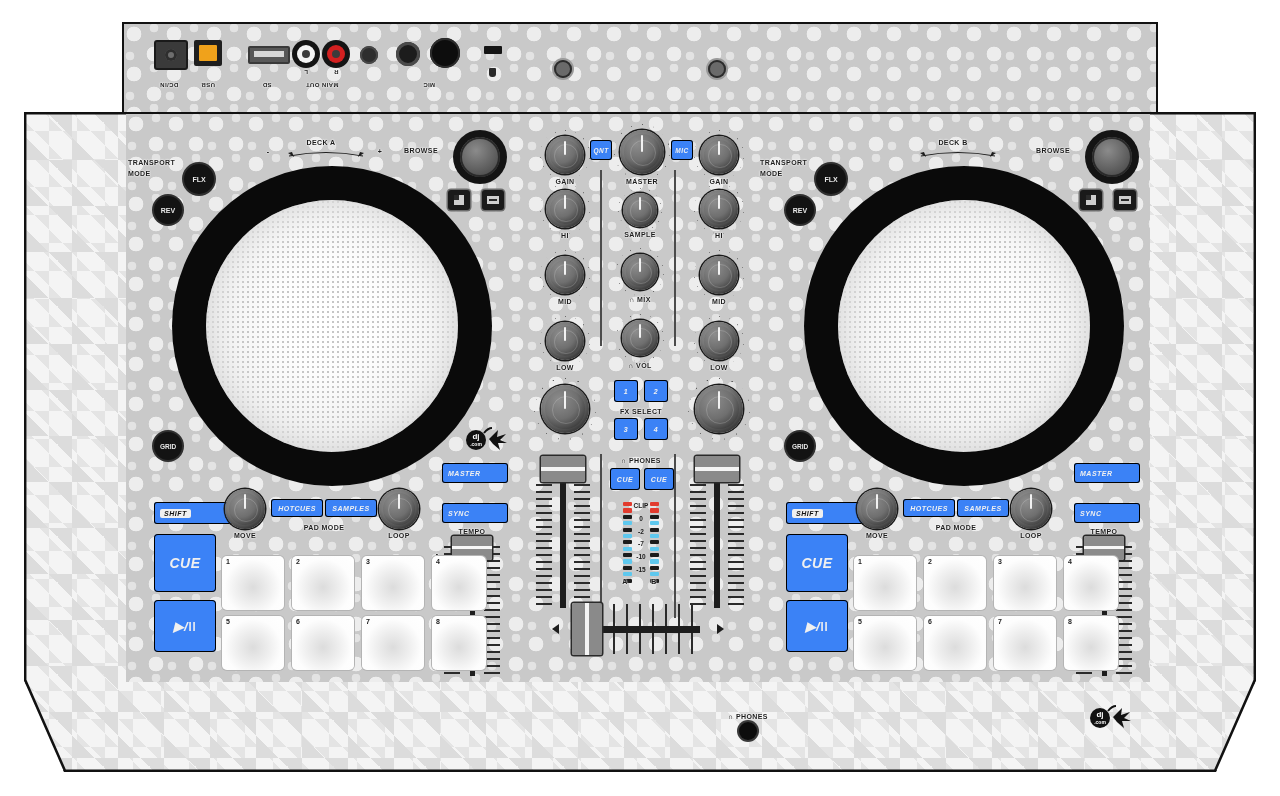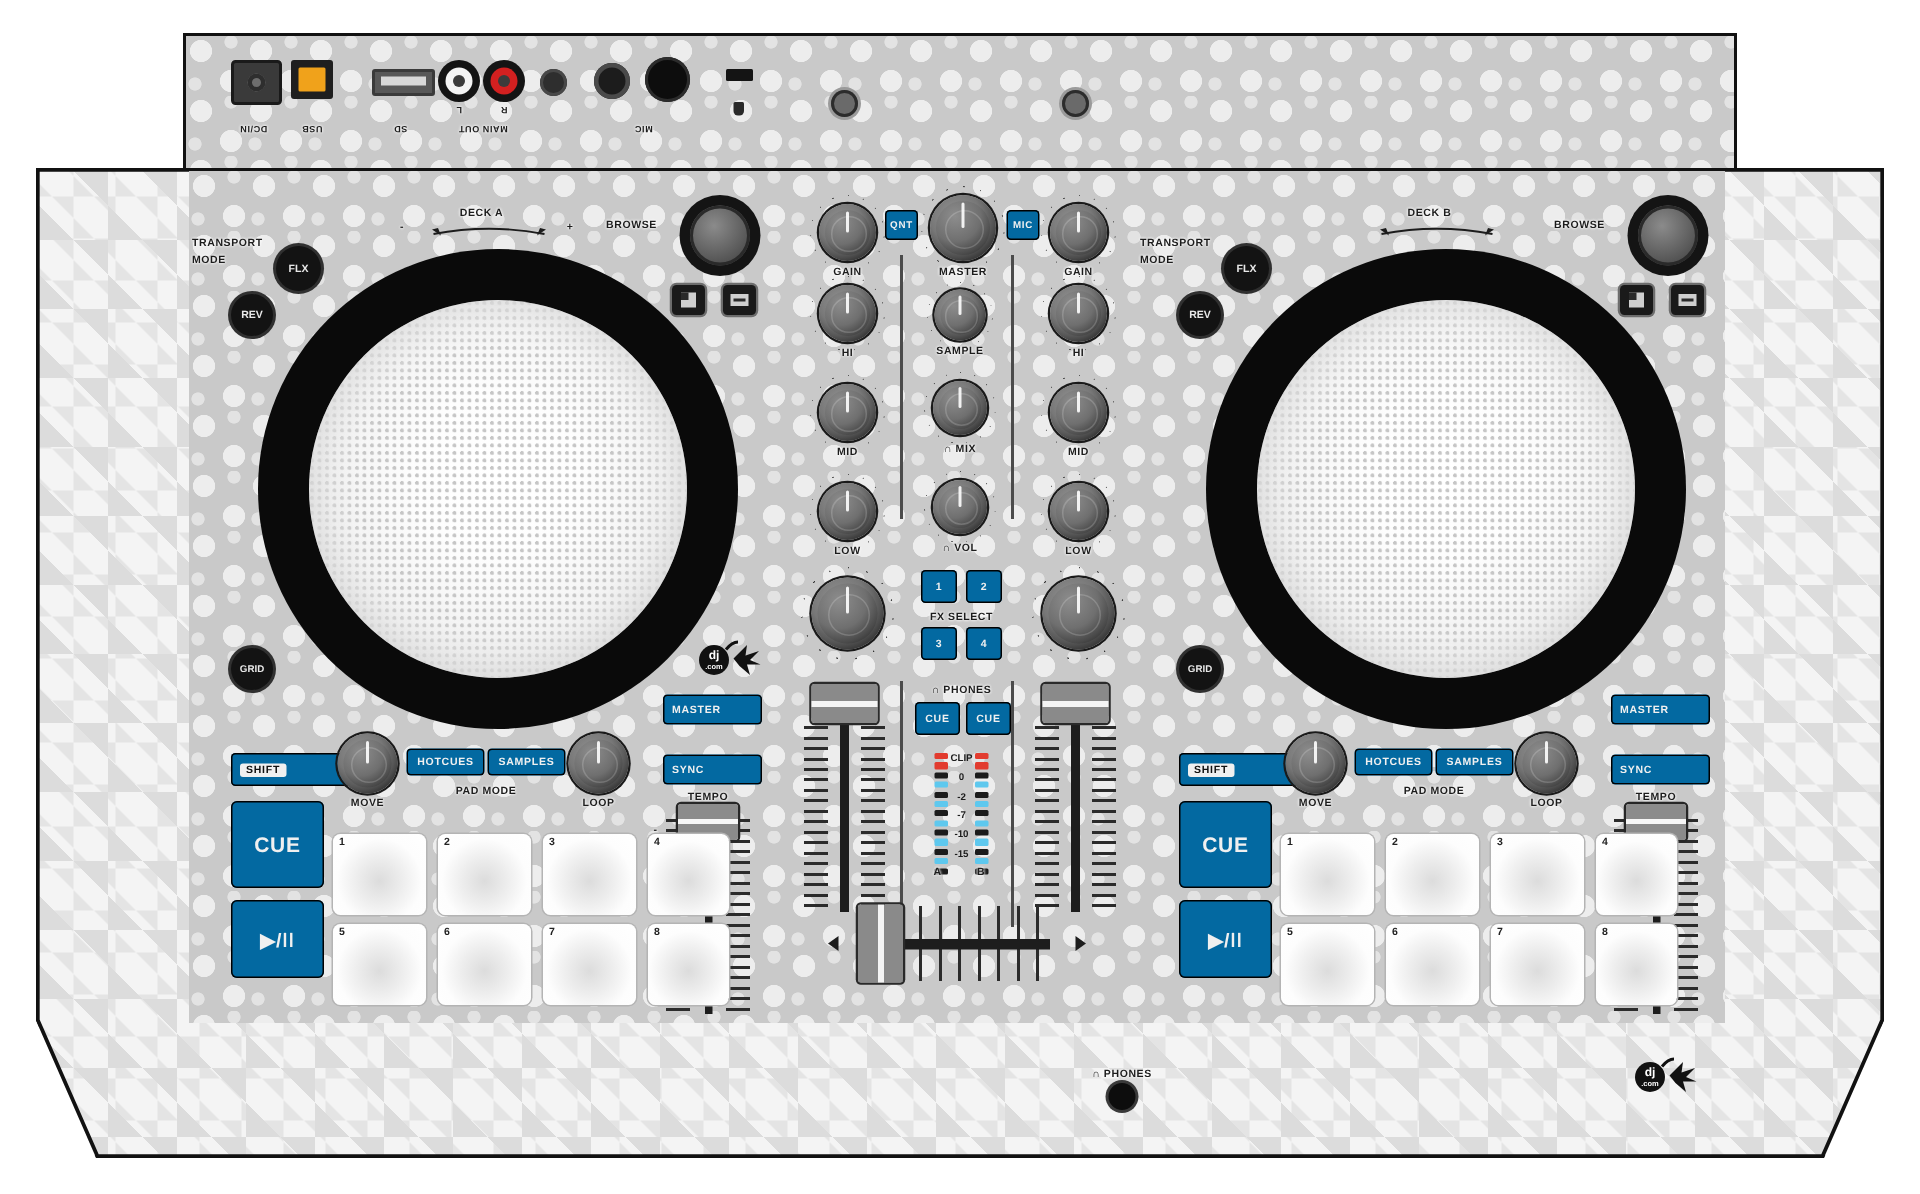--- a/index.html
+++ b/index.html
@@ -53,23 +53,23 @@
         box-shadow:0 0 0 1.5px #1a1a1a, inset 0 0 0 4px rgba(255,255,255,.06);}
   .knob::before{content:"";position:absolute;left:50%;top:12%;width:2px;height:38%;
         margin-left:-1px;background:#f2f2f2;border-radius:1px;}
   .knob::after{content:"";position:absolute;left:22%;top:22%;width:56%;height:56%;border-radius:50%;
         border:1px solid rgba(255,255,255,.18);}
   .knobring{position:absolute;border-radius:50%;
         background:
           repeating-conic-gradient(from -120deg,#2c2c2c 0deg 2.2deg,transparent 2.2deg 24deg);
         -webkit-mask:radial-gradient(circle, transparent 0 68%, #000 70% 100%);
         mask:radial-gradient(circle, transparent 0 68%, #000 70% 100%);}
-  .btn{position:absolute;background:#0369a1;border-radius:3px;color:#f0f0f0;
+  .btn{position:absolute;background:#3b82f6;border-radius:3px;color:#f0f0f0;
        font-size:7px;font-weight:bold;letter-spacing:.5px;display:flex;align-items:center;
-       justify-content:center;box-shadow:inset 0 0 0 1px #000;}
+       justify-content:center;box-shadow:inset 0 0 0 1px #000;font-style:italic;}
   .btn.left{justify-content:flex-start;padding-left:6px;}
   .pad{position:absolute;width:62px;height:54px;border-radius:5px;
        background:radial-gradient(circle at 50% 58%,#dcdcdc 0%,#ededed 34%,#fdfdfd 64%,#ffffff 100%);
        box-shadow:0 0 0 1px #b4b4b4;}
   .pad span{position:absolute;left:4px;top:2px;font-size:7px;font-weight:bold;color:#222;}
   .jog-out{position:absolute;border-radius:50%;background:#0a0a0a;}
   .jog-in{position:absolute;border-radius:50%;
       background:
         radial-gradient(circle at 50% 46%, #ffffff 0%, #fdfdfd 30%, #f2f2f2 62%, #e2e2e2 100%);
       box-shadow:inset 0 0 30px rgba(190,190,190,.55);}

